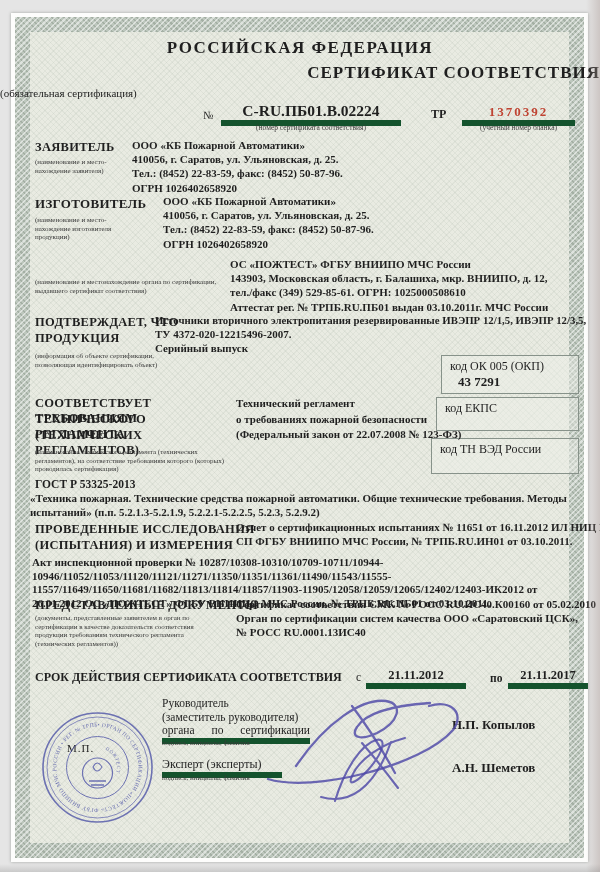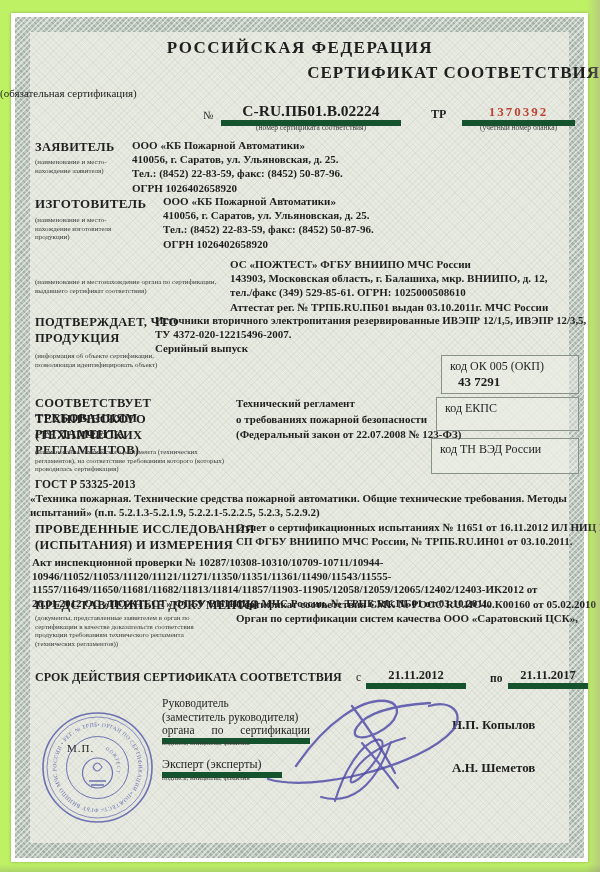--- a/index.html
+++ b/index.html
@@ -1,16 +1,16 @@
 <!DOCTYPE html>
 <html><head>
 <meta charset="utf-8">
 <style>
   html,body{margin:0;padding:0}
-  .page{position:relative;width:600px;height:872px;background:#bef264;overflow:hidden;
+  .page{position:relative;width:600px;height:872px;background:#e5e5e5;overflow:hidden;
         font-family:"Liberation Serif","DejaVu Serif",serif;color:#1f1f1f}
   .abs{position:absolute}
   .frame{left:11px;top:13px;width:577px;height:849px;background:#fdfdfc;box-shadow:0 0 3px rgba(60,70,60,.4)}
   .band{left:15px;top:17px;width:569px;height:841px;background-color:#bdc7bd;
         background-image:repeating-linear-gradient(135deg,rgba(255,255,255,.5) 0 1.5px,transparent 1.5px 4px),
                          repeating-linear-gradient(45deg,rgba(90,105,90,.25) 0 1.5px,transparent 1.5px 4px)}
   .field{left:30px;top:32px;width:539px;height:811px;background-color:#e9ebe2;
         background-image:repeating-linear-gradient(45deg,rgba(150,165,150,.12) 0 1px,transparent 1px 4px),
                          repeating-linear-gradient(-45deg,rgba(150,165,150,.12) 0 1px,transparent 1px 4px)}
   .scan-edge-r{right:0;top:0;width:14px;height:100%;background:linear-gradient(to right,rgba(0,0,0,0),rgba(175,160,155,.45))}
@@ -118,20 +118,21 @@
     <div class="content">Отчет о сертификационных испытаниях № 11651 от 16.11.2012 ИЛ НИЦ ПТ и</div>
     <div class="content">СП ФГБУ ВНИИПО МЧС России, № ТРПБ.RU.ИН01 от 03.10.2011.</div>
   </div>
   <div class="abs para" style="left:32px;top:556px;width:548px">Акт инспекционной проверки № 10287/10308-10310/10709-10711/10944-10946/11052/11053/11120/11121/11271/11350/11351/11361/11490/11543/11555-11557/11649/11650/11681/11682/11813/11814/11857/11903-11905/12058/12059/12065/12402/12403-ИК2012 от 26.01.2012 ОС «ПОЖТЕСТ» ФГБУ ВНИИПО МЧС России, № ТРПБ.RU.ПБ01 от 03.10.2011.</div>
 
   <div class="abs label" style="left:35px;top:598px">ПРЕДСТАВЛЕННЫЕ ДОКУМЕНТЫ</div>
   <div class="abs note" style="left:35px;top:614px;width:180px">(документы, представленные заявителем в орган по сертификации в качестве доказательств соответствия продукции требованиям технического регламента (технических регламентов))</div>
   <div class="abs" style="left:236px;top:597px">
     <div class="content">Сертификат соответствия СМК № РОСС RU.ИС40.К00160 от 05.02.2010</div>
     <div class="content">Орган по сертификации систем качества ООО «Саратовский ЦСК»,</div>
+    <div class="content">№ РОСС RU.0001.13ИС40</div>
   </div>
 
   <div class="abs b" style="left:35px;top:670px;font-size:12px">СРОК ДЕЙСТВИЯ СЕРТИФИКАТА СООТВЕТСТВИЯ</div>
   <div class="abs" style="left:356px;top:671px;font-size:11.5px">с</div>
   <div class="abs ctr uline b" style="left:366px;top:668px;width:100px;font-size:12.5px">21.11.2012</div>
   <div class="abs b" style="left:490px;top:672px;font-size:11.5px">по</div>
   <div class="abs ctr uline b" style="left:508px;top:668px;width:80px;font-size:12.5px">21.11.2017</div>
 
   <div class="abs" style="left:67px;top:742px;font-size:11px;letter-spacing:1px">М.П.</div>
 

